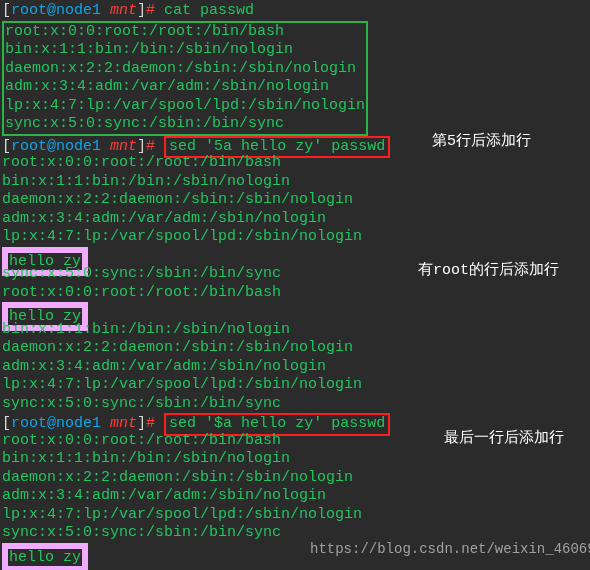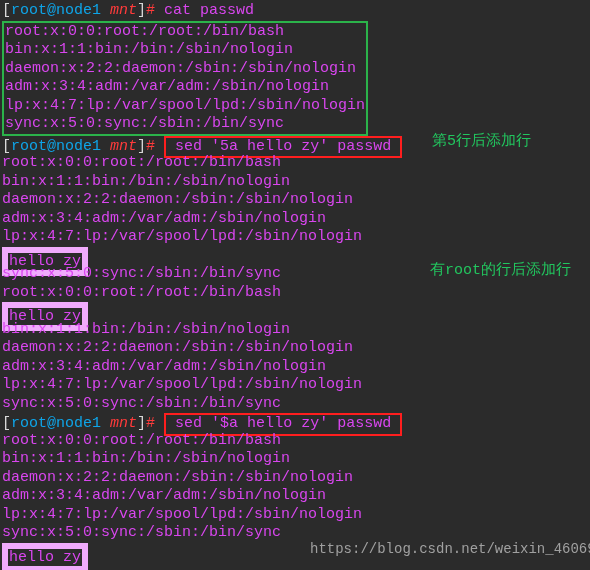--- a/index.html
+++ b/index.html
@@ -13,25 +13,25 @@
     height: 570px;
     overflow: hidden;
     position: relative;
     white-space: nowrap;
   }
   .term { padding: 2px 0 0 2px; position: relative; }
   .prompt-user { color: #0ea5e9; }
   .prompt-dir  { color: #ff3b3b; font-style: italic; }
   .prompt-sym  { color: #ff3b3b; }
   .prompt-br   { color: #d8d8d8; }
-  .out { color: #d946ef; }
+  .out { color: #22c55e; }
   .box-green { border: 2px solid #2bb34a; display: inline-block; padding: 0 1px; }
-  .box-red   { border: 2px solid #ff1e1e; display: inline-block; padding: 0 9px; }
+  .box-red   { border: 2px solid #ff1e1e; display: inline-block; padding: 0 3px; }
   .box-green-tight { border: 6px solid #f0abfc; display: inline-block; padding: 0 1px; line-height: 17px; }
-  .annot { color: #22c55e; position: absolute; font-size: 15px; }
+  .annot { color: #ffffff; position: absolute; font-size: 15px; }
   .watermark { color: #a0a0a0; position: absolute; font-size: 14px; }
   .line { height: 18.5px; }
   .multi { display: inline-block; vertical-align: top; }
 </style>
 </head>
 <body>
 
 <div class="term">
 
   
@@ -78,17 +78,18 @@
   <div class="out line">root:x:0:0:root:/root:/bin/bash</div>
   <div class="out line">bin:x:1:1:bin:/bin:/sbin/nologin</div>
   <div class="out line">daemon:x:2:2:daemon:/sbin:/sbin/nologin</div>
   <div class="out line">adm:x:3:4:adm:/var/adm:/sbin/nologin</div>
   <div class="out line">lp:x:4:7:lp:/var/spool/lpd:/sbin/nologin</div>
   <div class="out line">sync:x:5:0:sync:/sbin:/bin/sync</div>
   <div class="line"><span class="box-green-tight"><span class="out">hello zy</span></span></div>
 
   
   <div class="annot" style="top:133px; left:432px;">第5行后添加行</div>
-  <div class="annot" style="top:262px; left:430px;">有root的行后添加行</div>
+  <div class="annot" style="top:262px; left:418px;">有root的行后添加行</div>
+  <div class="annot" style="top:430px; left:444px;">最后一行后添加行</div>
 
   
   <div class="watermark" style="top:540px; left:310px;">https://blog.csdn.net/weixin_46069582</div>
 </div>
 
 </body></html>

